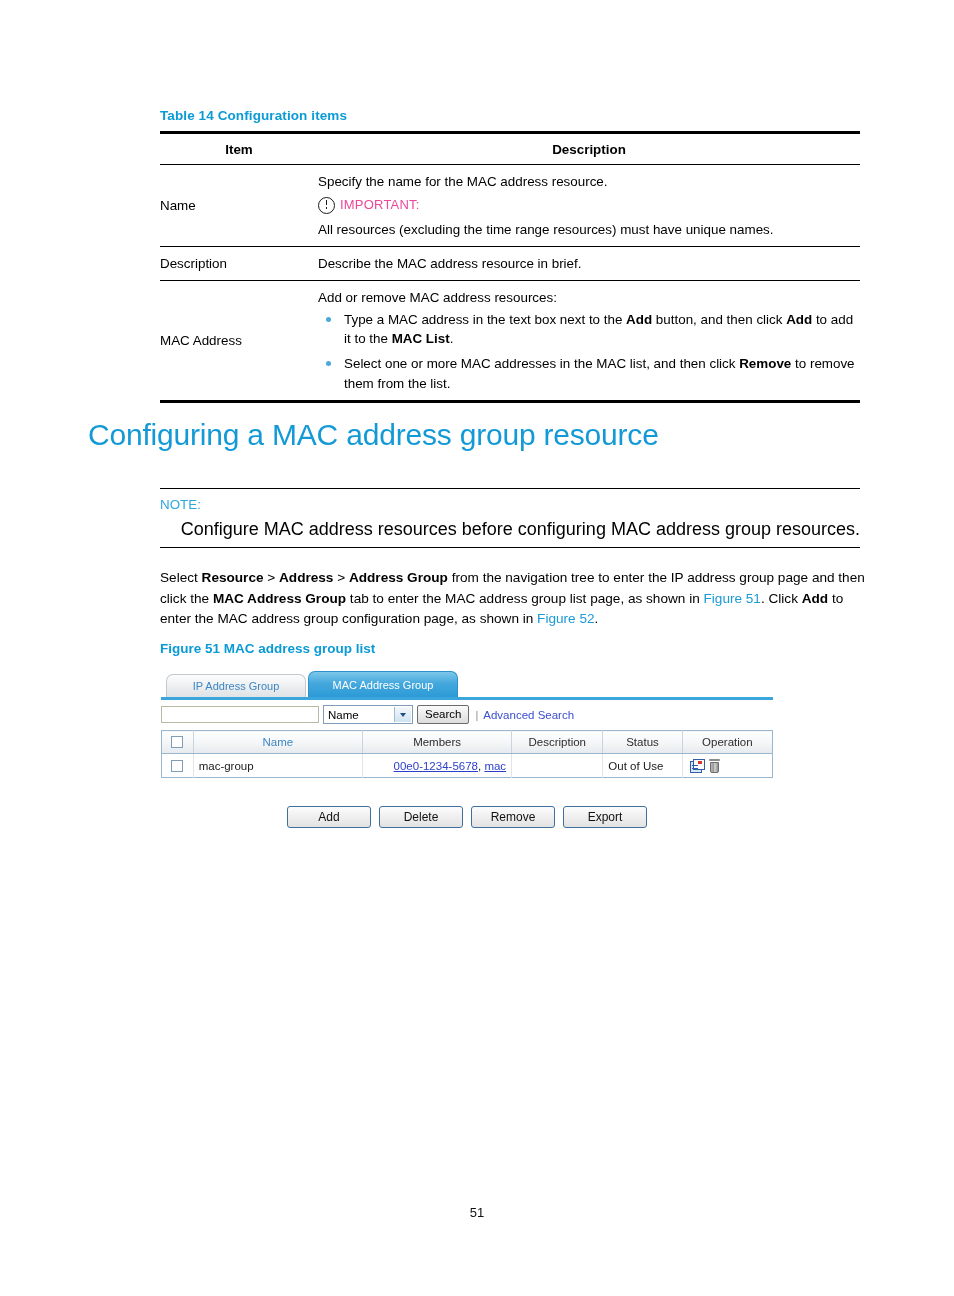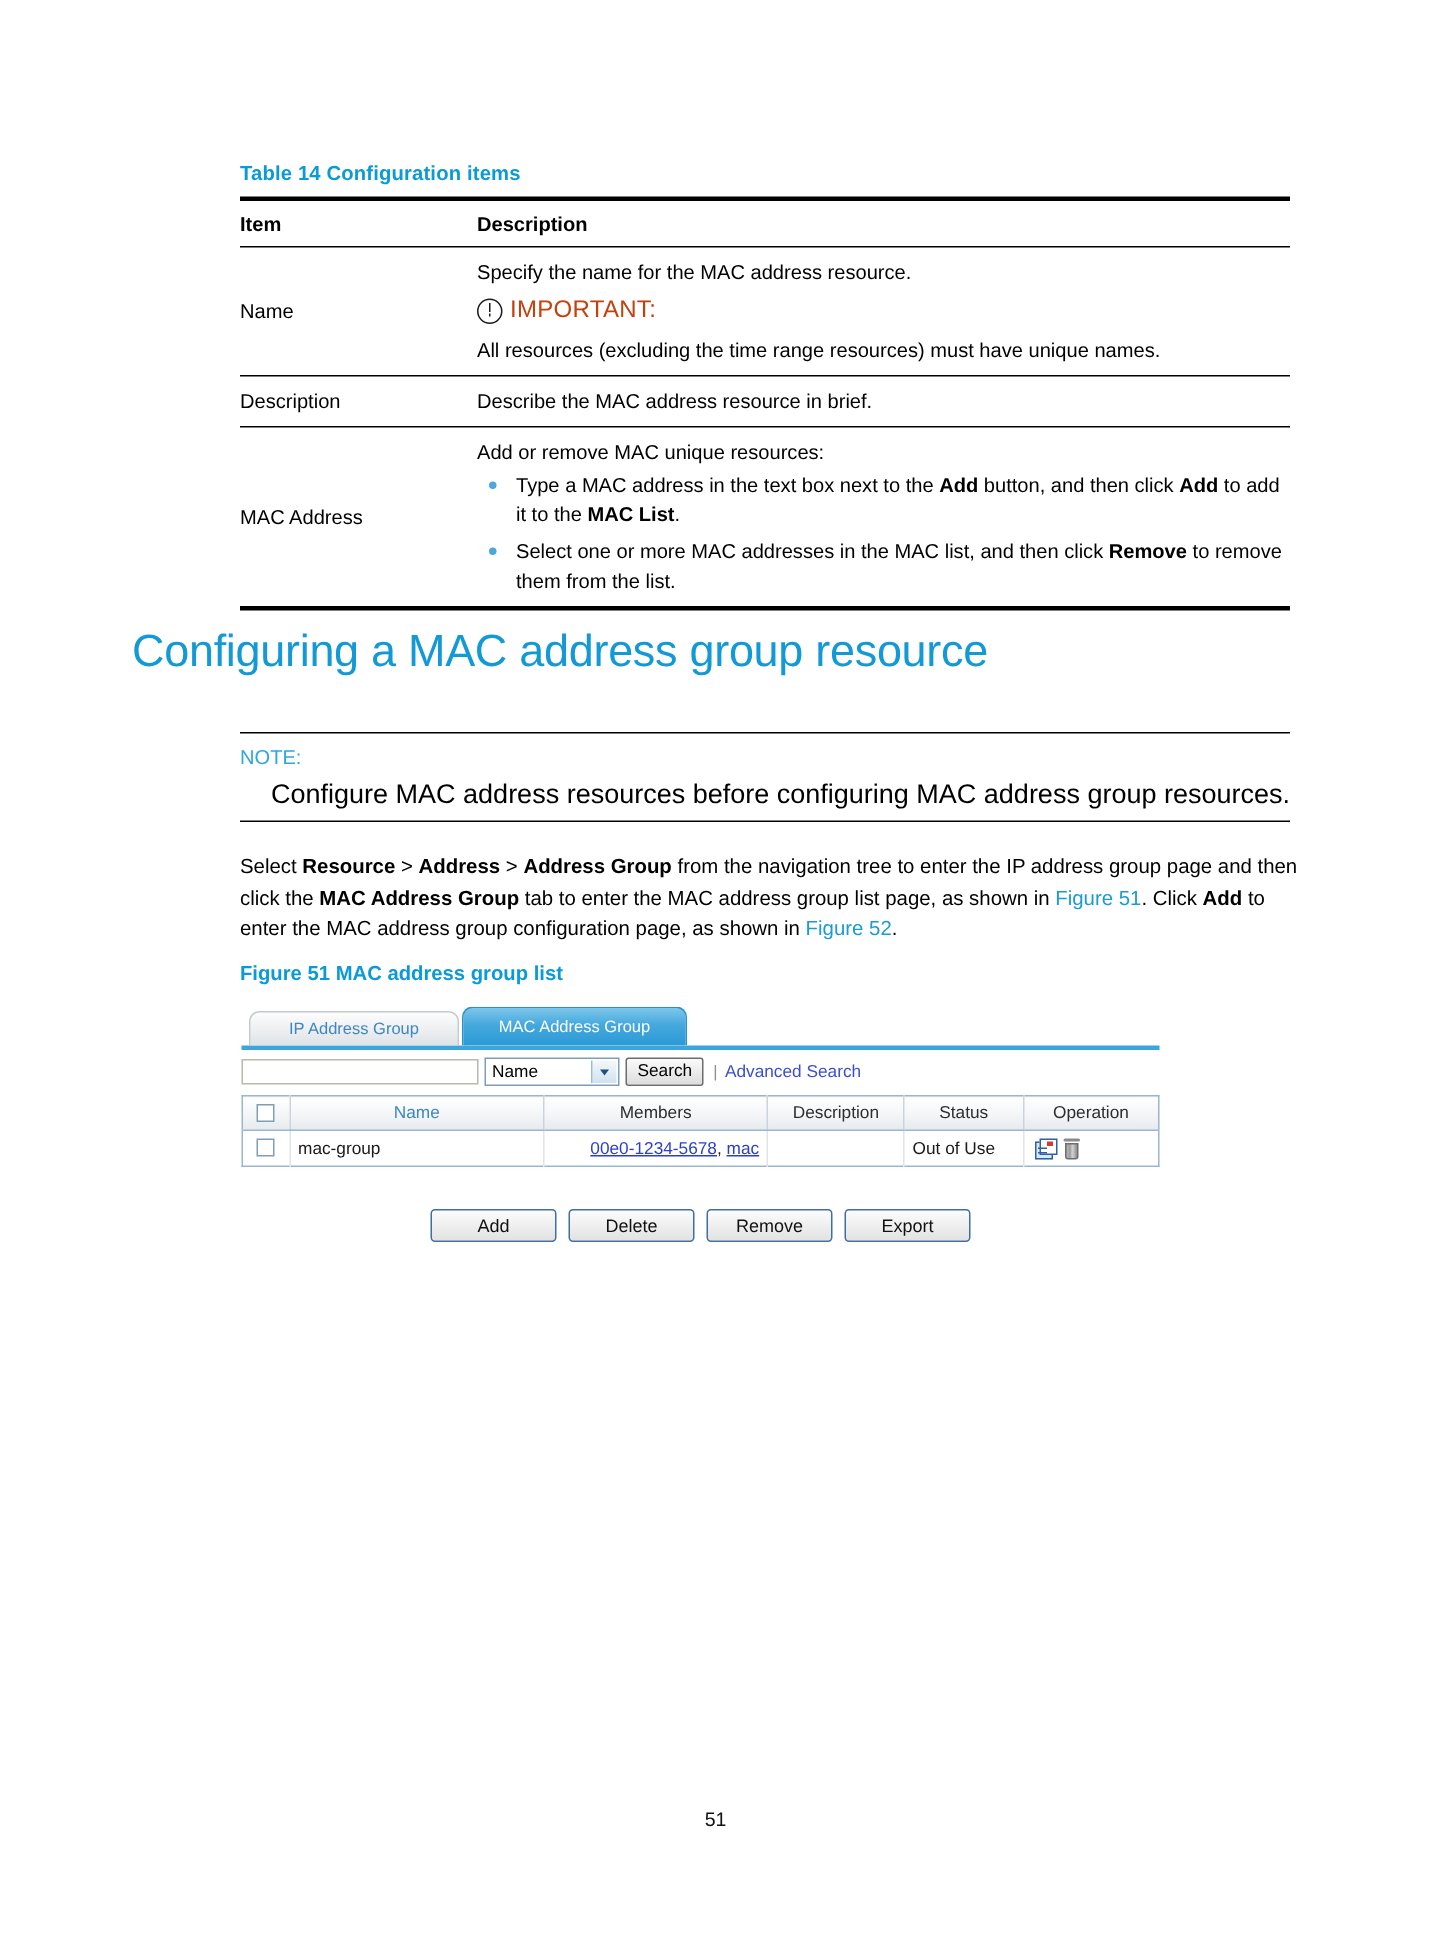--- a/index.html
+++ b/index.html
@@ -34,21 +34,21 @@
   .cfg-table {
     position: absolute;
     left: 160px;
     top: 131px;
     width: 700px;
     border-collapse: collapse;
     font-size: 13.4px;
     line-height: 1.42;
   }
   .cfg-table thead th {
-    text-align: left;
+    text-align: center;
     font-weight: bold;
     font-size: 13.4px;
     padding: 6px 0 5px 0;
     border-top: 3px solid #000;
     border-bottom: 1.3px solid #000;
     margin-left: 48px;
   }
   .cfg-table td {
     vertical-align: middle;
     padding: 7px 0 7px 0;
@@ -87,22 +87,22 @@
     content: "";
     position: absolute;
     left: 50%;
     top: 9.2px;
     width: 1.7px;
     height: 1.7px;
     margin-left: -0.85px;
     background: #1a1a1a;
   }
   .imp-text {
-    color: #c2410c;
-    font-size: 16px;
+    color: #ec4899;
+    font-size: 13px;
     letter-spacing: .2px;
   }
   .sub-line { margin-top: 5px; }
 
   ul.bul {
     list-style: none;
     margin: 3px 0 0 0;
     padding: 0;
   }
   ul.bul li {
@@ -427,21 +427,21 @@
           <div class="sub-line">All resources (excluding the time range resources) must have unique names.</div>
         </td>
       </tr>
       <tr>
         <td class="col-item">Description</td>
         <td class="col-desc">Describe the MAC address resource in brief.</td>
       </tr>
       <tr class="last">
         <td class="col-item">MAC Address</td>
         <td class="col-desc">
-          <div>Add or remove MAC unique resources:</div>
+          <div>Add or remove MAC address resources:</div>
           <ul class="bul">
             <li><span>Type a MAC address in the text box next to the </span><b>Add</b><span> button, and then click </span><b>Add</b><span> to add it to the </span><b>MAC List</b><span>.</span></li>
             <li><span>Select one or more MAC addresses in the MAC list, and then click </span><b>Remove</b><span> to remove them from the list.</span></li>
           </ul>
         </td>
       </tr>
     </tbody>
   </table>
 
   <div class="h1">Configuring a MAC address group resource</div>

